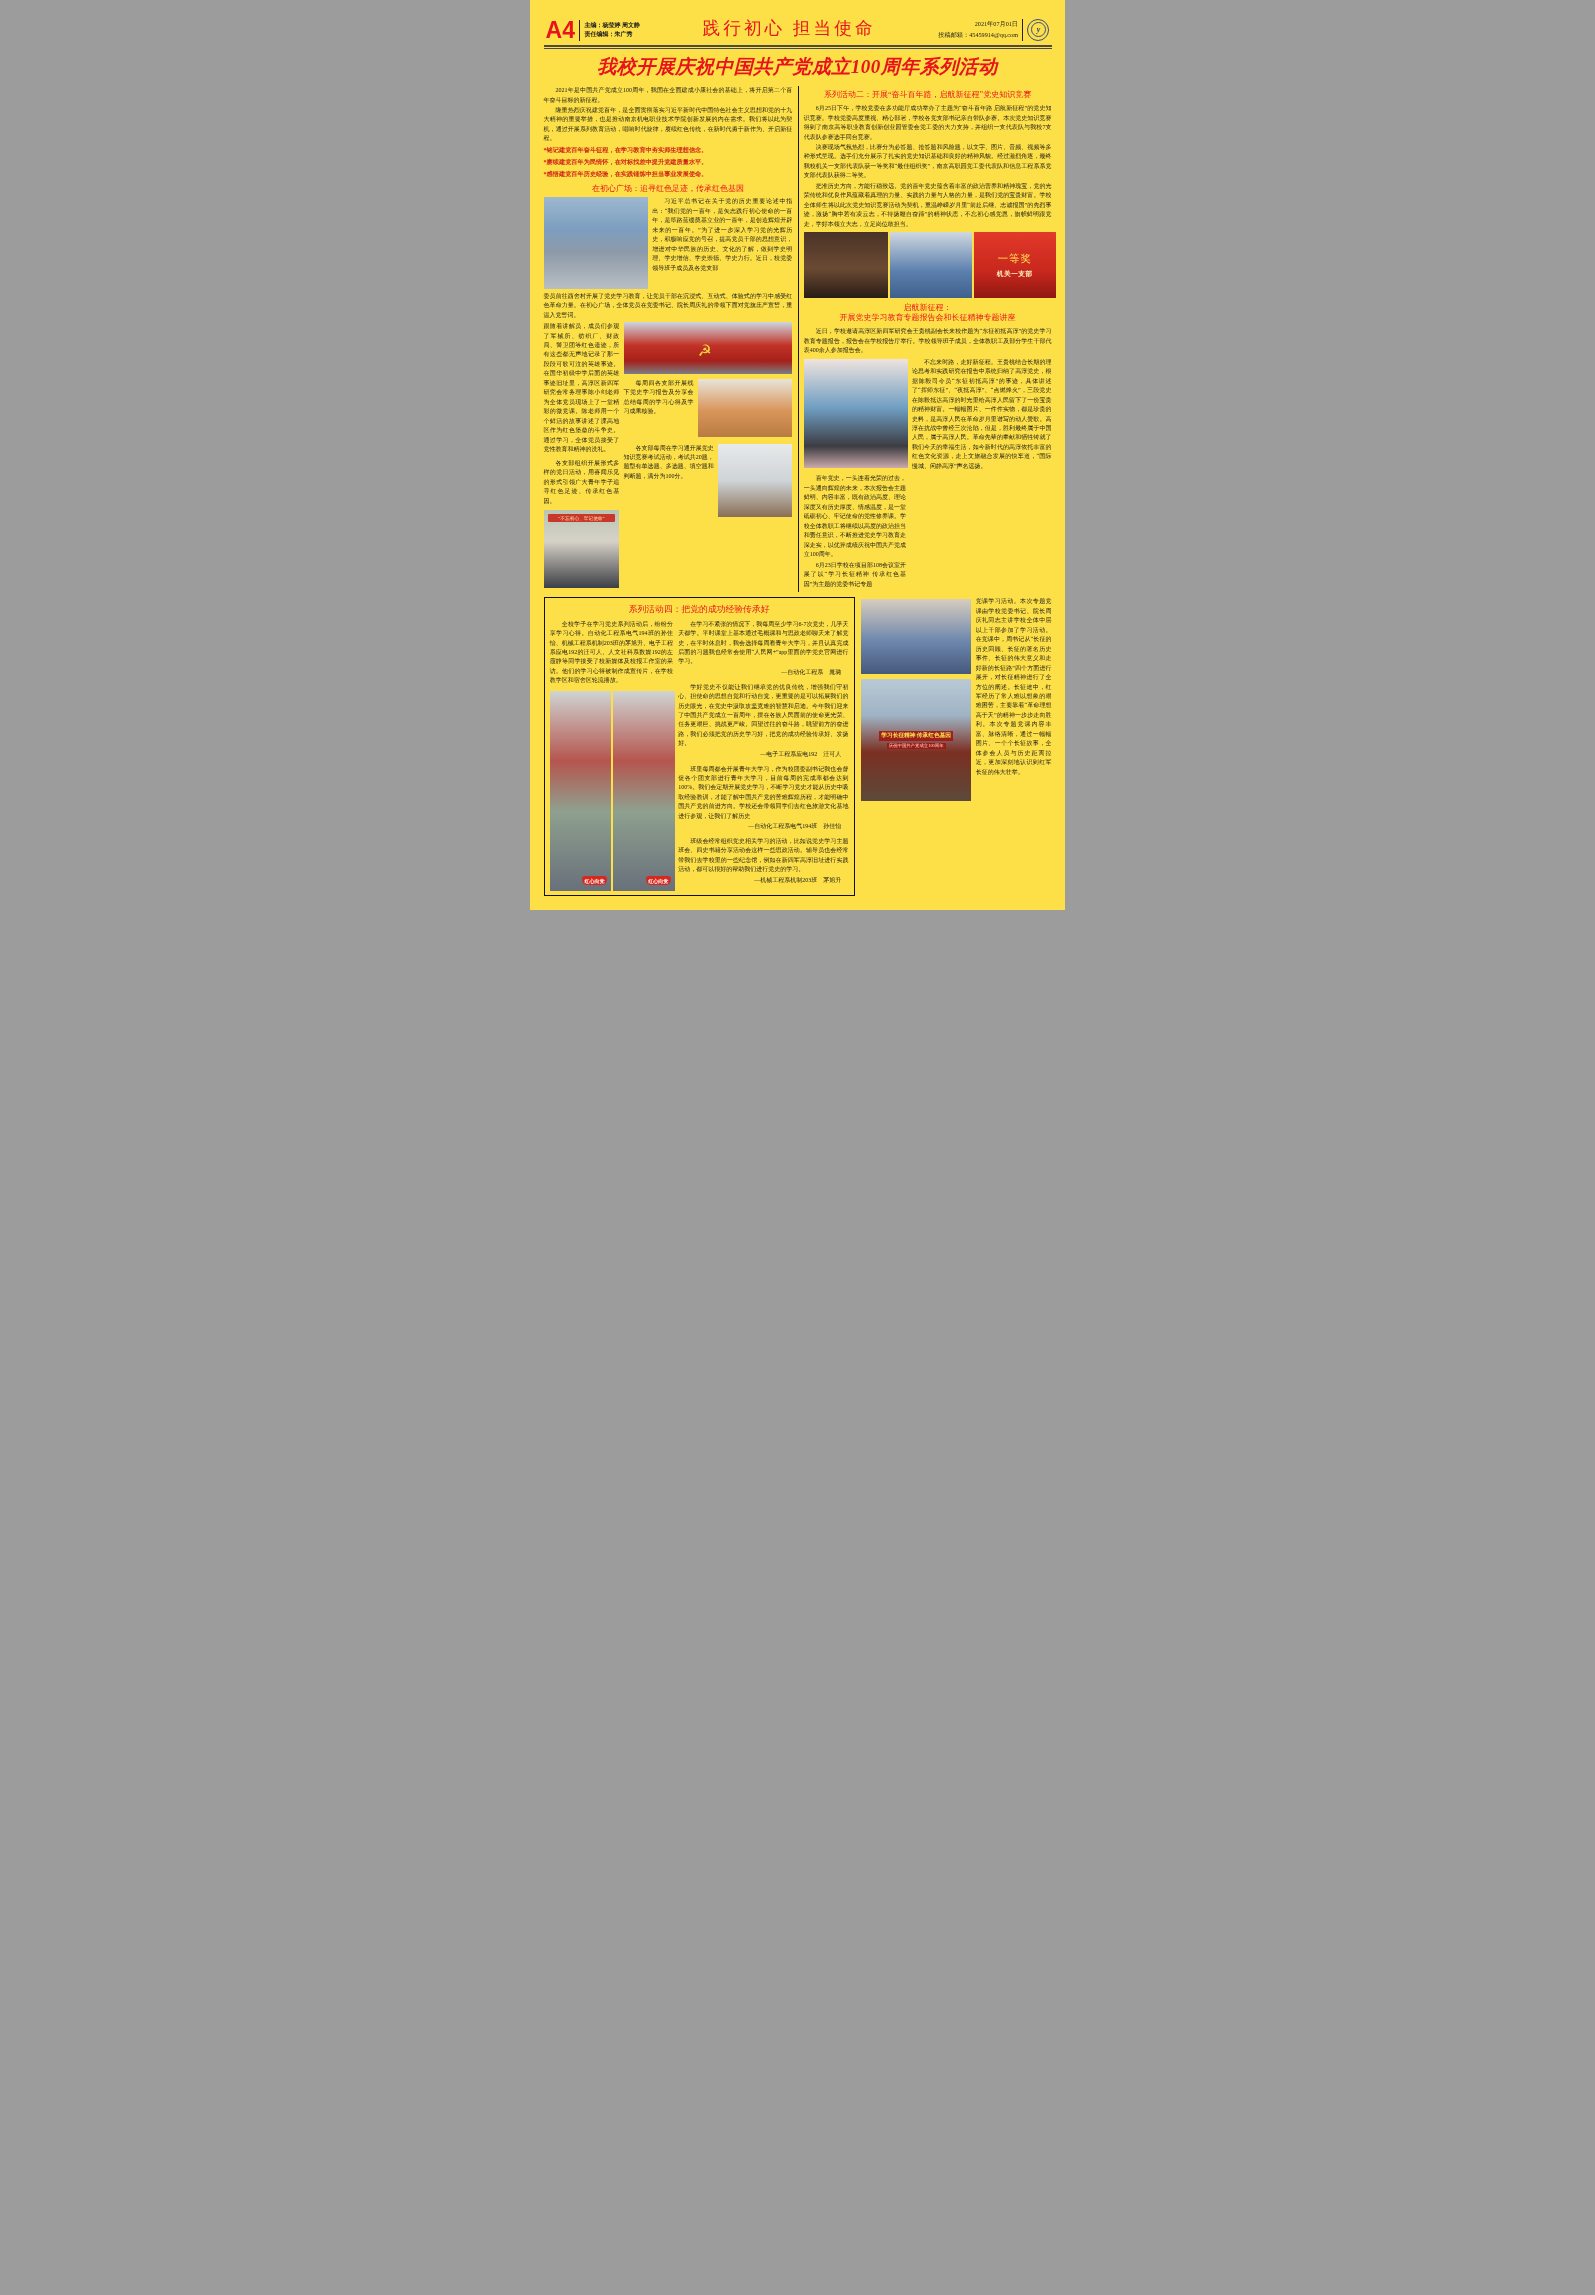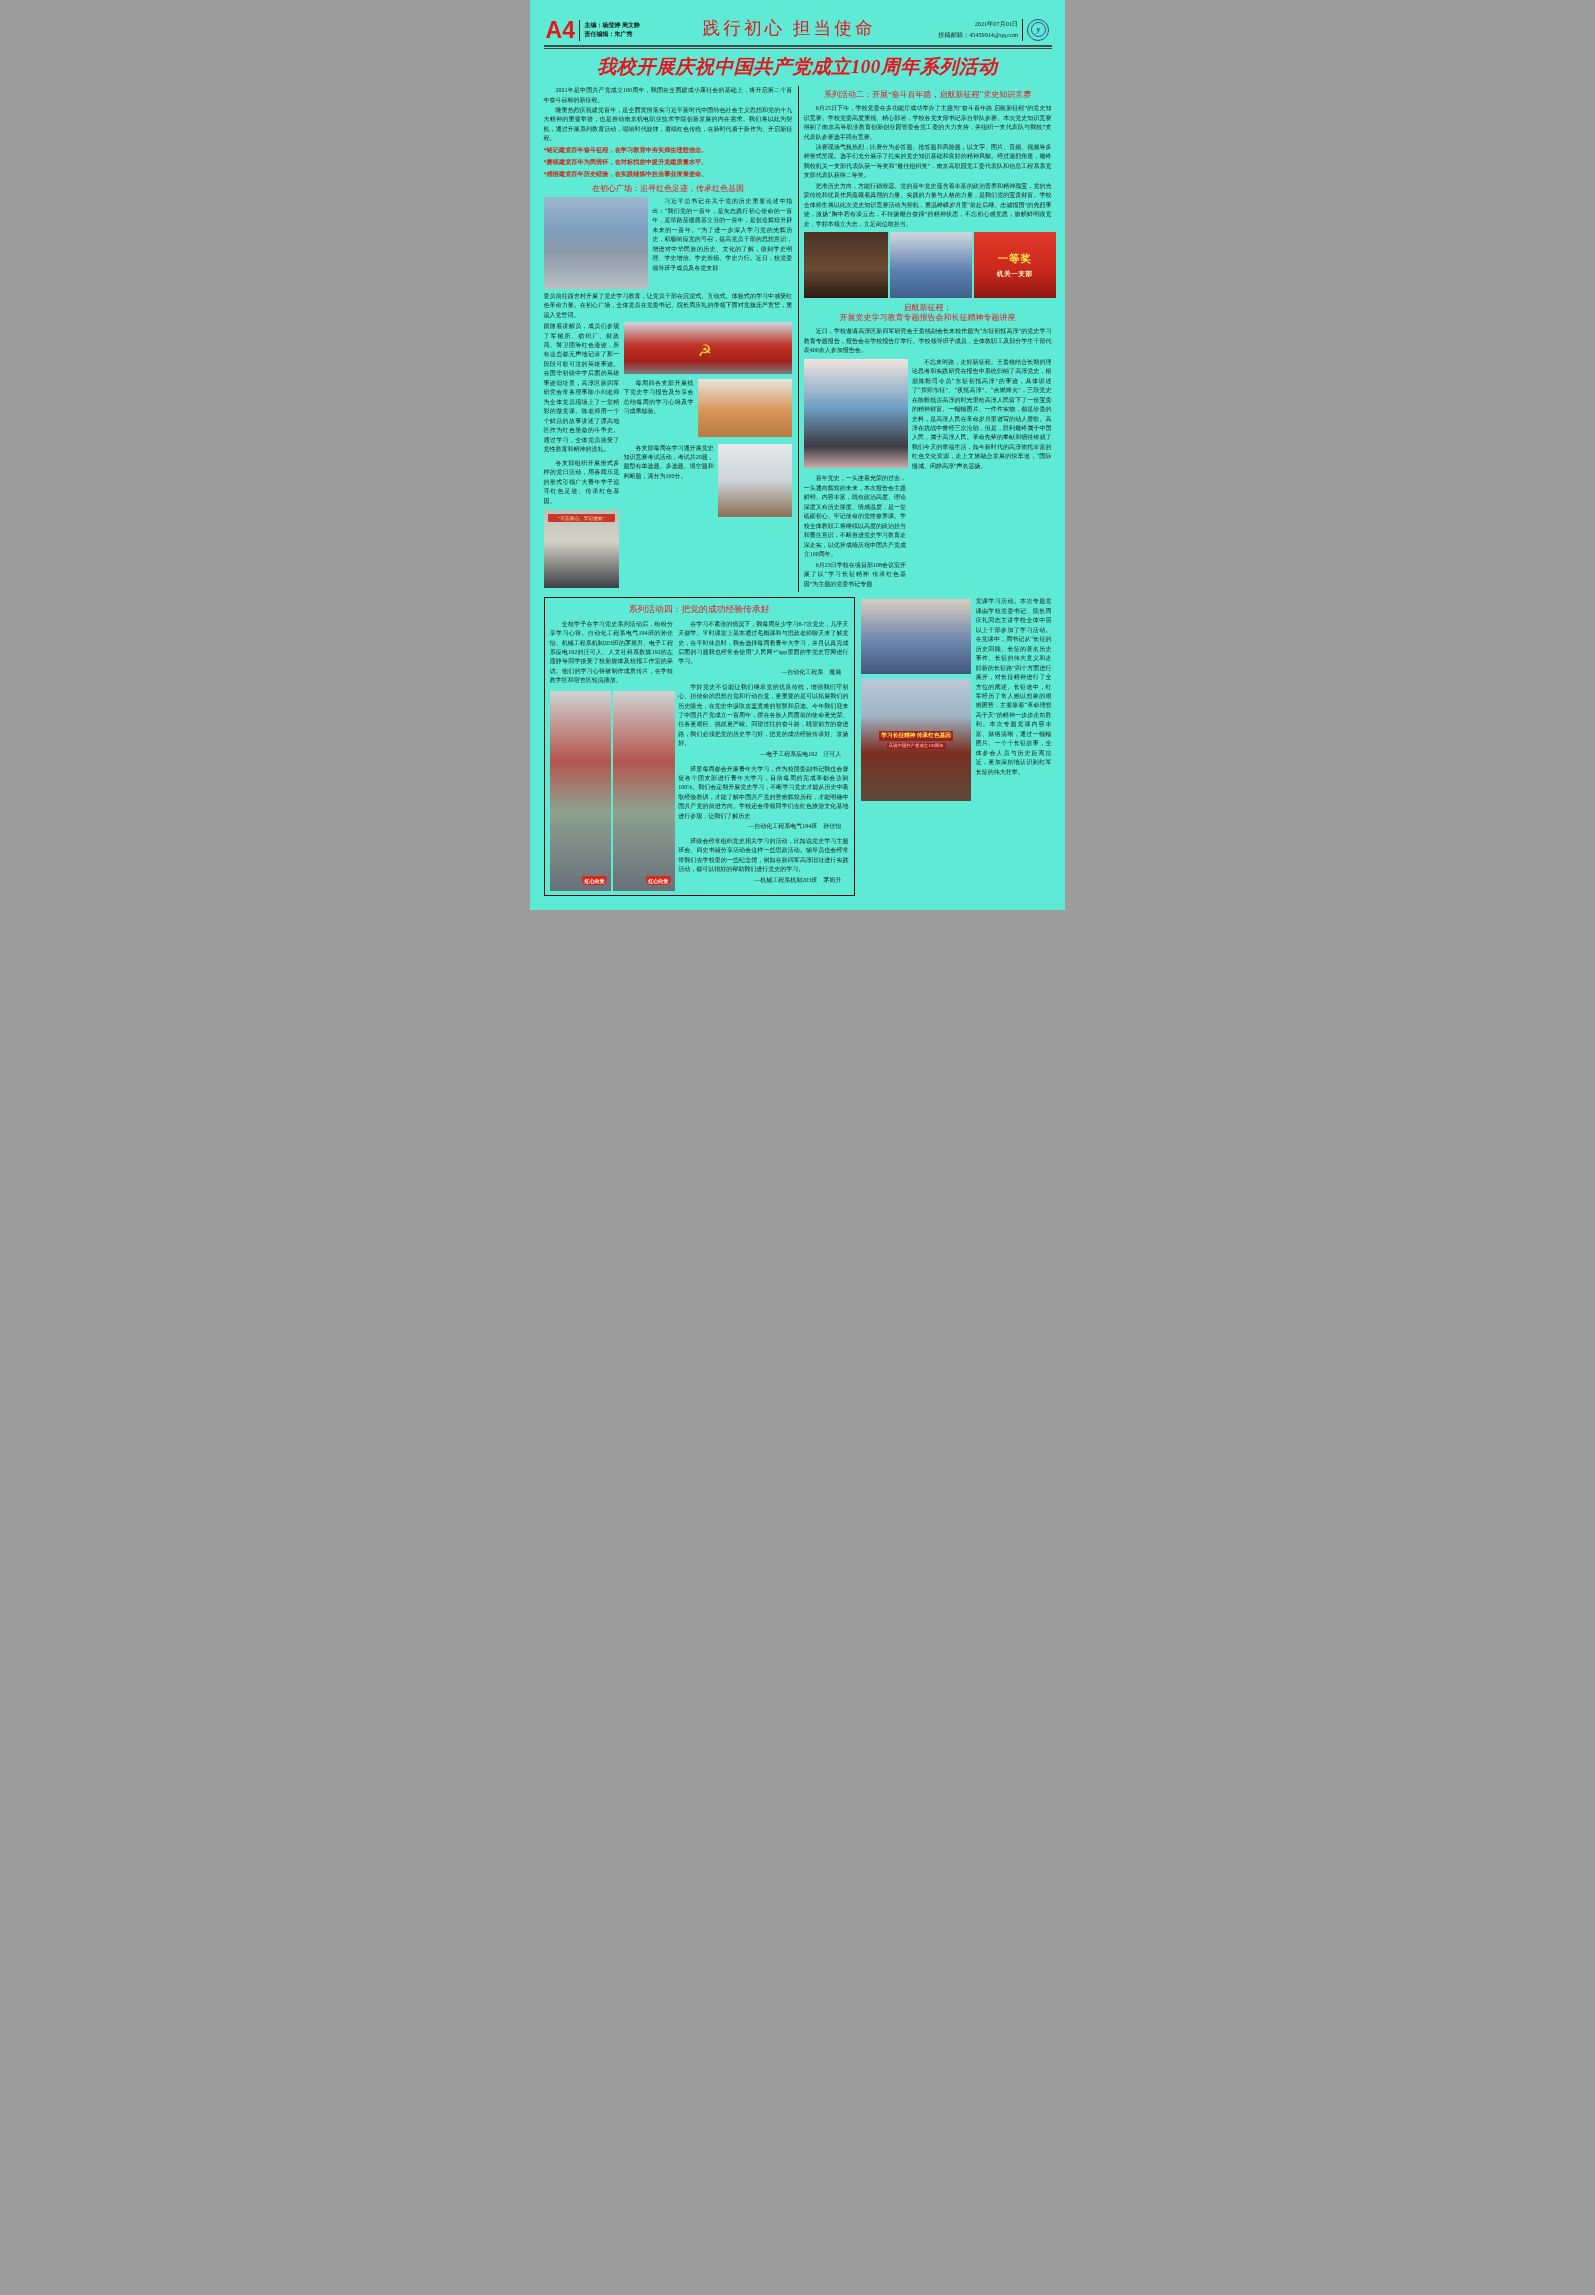--- a/index.html
+++ b/index.html
@@ -1,17 +1,17 @@
 <!DOCTYPE html>
 <html style="font-size:8.3px"><head>
 <meta charset="utf-8">
 <style>
   html,body{margin:0;padding:0;background:#9c9c9c;}
   .page{
-    width:535px;margin:0 auto;background:#5eead4;
+    width:535px;margin:0 auto;background:#fde047;
     font-family:"Liberation Serif","DejaVu Serif",serif;
     color:#1a1a1a;padding:15.6px 13.5px 14.5px 13.5px;box-sizing:border-box;
   }
   
   .masthead{display:flex;align-items:flex-end;justify-content:space-between;padding:0 2.1px 3.1px 2.1px;}
   .mh-left{display:flex;align-items:center;gap:4.2px;}
   .page-label{color:#e8131d;font-size:23px;line-height:0.9;font-weight:bold;font-family:"Liberation Sans",sans-serif;}
   .vline{width:1px;background:#222;align-self:stretch;}
   .editors{font-size:6px;font-weight:bold;line-height:1.6;white-space:nowrap;}
   .mh-title{color:#e8131d;font-size:17.6px;font-weight:normal;letter-spacing:3.1px;white-space:nowrap;padding-bottom:1px;}
@@ -39,21 +39,21 @@
   .ph-flag{height:52px;background:linear-gradient(180deg,#cdd6de 0%,#c23227 45%,#a52019 75%,#7b7f85 100%);}
   .flag-emblem{position:absolute;left:44%;top:38%;color:#f7d33d;font-size:15.6px;}
   .ph-desks{width:56%;height:58px;background:linear-gradient(180deg,#e8e4da 0%,#d8955a 55%,#b97b41 100%);}
   .ph-stage{height:78px;background:linear-gradient(180deg,#b8c4b4 0%,#d7d2c8 40%,#3c3f45 100%);}
   .backdrop-strip{position:absolute;top:4.2px;left:6%;right:6%;background:#c8372b;color:#ffe9a8;font-size:4.7px;text-align:center;padding:1px 0;border-radius:1px;}
   .ph-classroom{width:44%;height:73px;background:linear-gradient(180deg,#e7e9ea 0%,#cfd4d8 50%,#8a6f55 100%);}
   .photo-row3{display:flex;gap:2.1px;margin:3.1px 0;}
   .ph-hall{width:34%;height:66px;background:linear-gradient(180deg,#4a3326 0%,#6b4a33 55%,#2a1c14 100%);}
   .ph-audience{width:33%;height:66px;background:linear-gradient(180deg,#cfd8df 0%,#5b7fae 60%,#40608c 100%);}
   .ph-award{width:33%;height:66px;background:linear-gradient(180deg,#e2392a 0%,#c8271c 60%,#8f1812 100%);display:flex;flex-direction:column;align-items:center;justify-content:center;gap:4.2px;}
-  .award-l1{color:#ffe34d;font-size:10.4px;font-weight:bold;letter-spacing:1px;}
+  .award-l1{color:#ffe34d;font-size:10.4px;font-weight:normal;letter-spacing:1px;}
   .award-l2{color:#fff0c0;font-size:6.7px;font-weight:bold;letter-spacing:0.5px;}
   .flow{overflow:hidden;margin:2.1px 0;}
   .ph-speaker{float:left;width:42%;height:109px;margin:1px 4.2px 2.1px 0;background:linear-gradient(180deg,#efe3de 0%,#6f9ec2 45%,#3c3c42 80%,#caa 100%);}
   .ph-auditorium{float:right;width:57%;height:106px;margin:1px 0 2.1px 4.2px;background:linear-gradient(180deg,#c98d4e 0%,#a86a33 40%,#6e3f1e 70%,#b22	c20 100%);}
   
   .bottom-row{display:flex;gap:6.2px;margin-top:5.2px;}
   .s4-box{width:62%;border:1.6px solid #111;padding:4.2px 5.2px;box-sizing:border-box;}
   .s4-title{font-size:8.8px;margin:1px 0 4.2px 0;}
   .s4-inner{display:flex;gap:5.2px;}
   .s4-left{width:42%;display:flex;flex-direction:column;}

